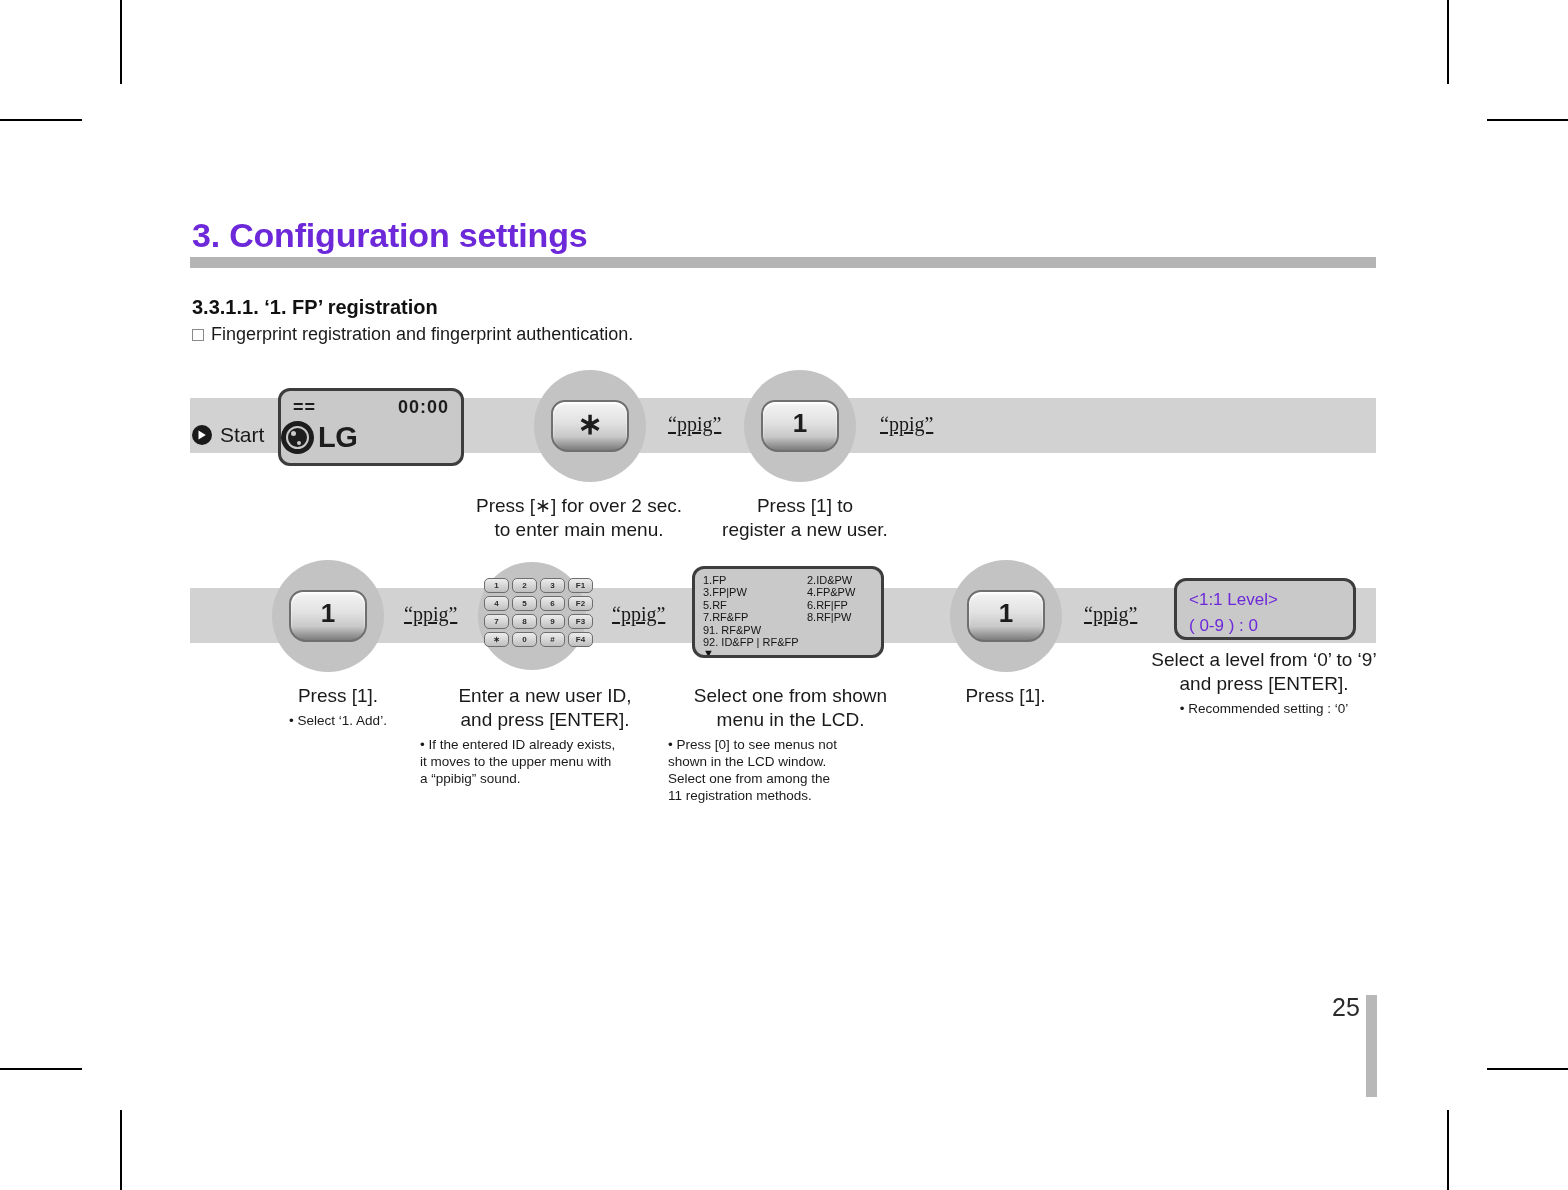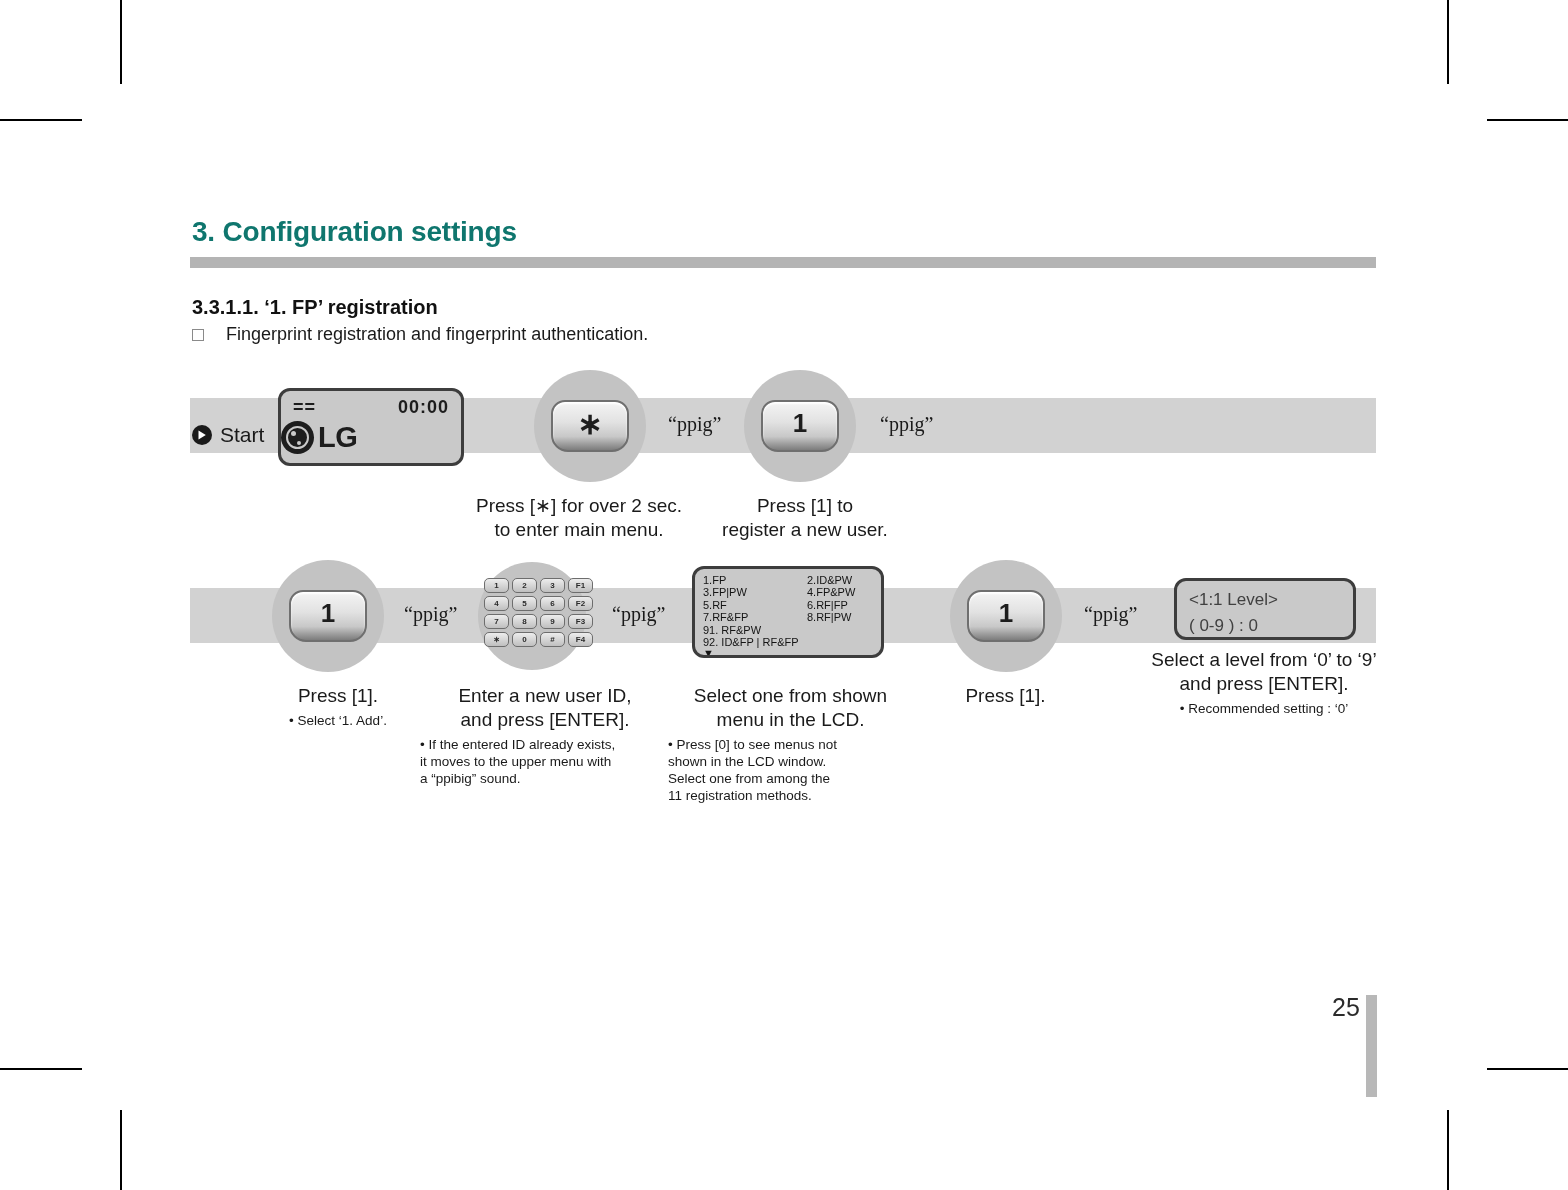--- a/index.html
+++ b/index.html
@@ -21,23 +21,23 @@
     background: #000;
   }
   .crop-v { width: 2px; }
   .crop-h { height: 2px; }
 
   
   #page-title {
     position: absolute;
     left: 192px;
     top: 216px;
-    font-size: 28px;
+    font-size: 34px;
     font-weight: bold;
-    color: #0f766e;
+    color: #6d28d9;
     letter-spacing: -0.2px;
     white-space: nowrap;
   }
   #title-rule {
     position: absolute;
     left: 190px;
     top: 257px;
     width: 1186px;
     height: 11px;
     background: #b4b4b4;
@@ -53,21 +53,21 @@
   }
   #section-note {
     position: absolute;
     left: 192px;
     top: 324px;
     font-size: 18px;
     color: #1a1a1a;
     white-space: nowrap;
     display: flex;
     align-items: center;
-    gap: 22px;
+    gap: 7px;
   }
   .checkbox-glyph {
     display: inline-block;
     width: 12px;
     height: 12px;
     border: 1.5px solid #8a8a8a;
     box-sizing: border-box;
   }
 
   
@@ -109,20 +109,21 @@
   .keycap.star { font-size: 30px; }
 
   
   .sound {
     position: absolute;
     z-index: 3;
     font-family: "Liberation Serif", serif;
     font-size: 20px;
     color: #1a1a1a;
     white-space: nowrap;
+    text-decoration: underline;
   }
 
   
   .lcd {
     position: absolute;
     z-index: 3;
     background: #c9c9c9;
     border: 3px solid #3d3d3d;
     border-radius: 12px;
     box-sizing: border-box;
@@ -190,21 +191,21 @@
     white-space: nowrap;
   }
   .menu-wide { grid-column: 1 / span 2; }
   .menu-arrow { font-size: 11px; line-height: 11px; }
 
   
   #lcd-level {
     left: 1174px; top: 578px; width: 182px; height: 62px;
     padding: 6px 0 0 12px;
     font-size: 17px;
-    color: #404040;
+    color: #6d28d9;
     line-height: 26px;
     white-space: nowrap;
   }
 
   
   #keypad {
     position: absolute;
     z-index: 3;
     left: 484px; top: 578px;
     display: grid;

